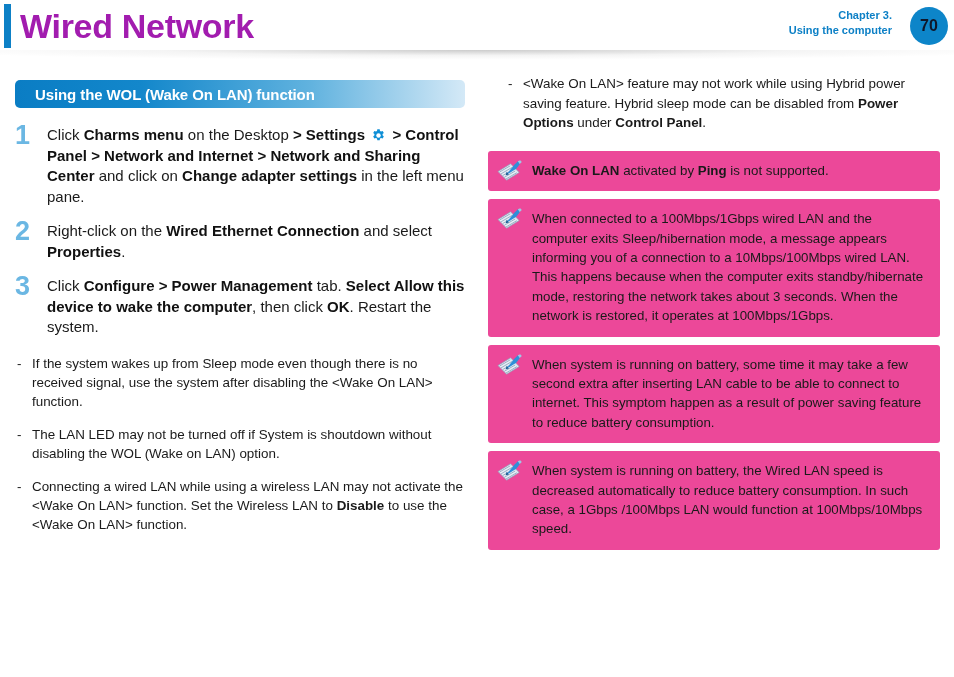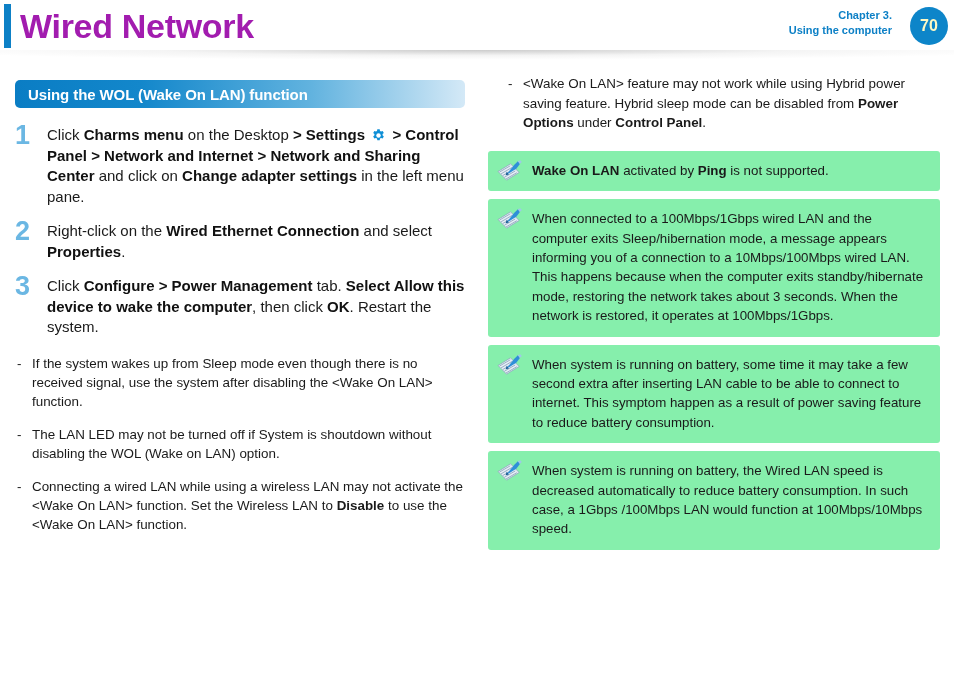--- a/index.html
+++ b/index.html
@@ -46,21 +46,21 @@
     font-size: 11px;
     font-weight: bold;
     line-height: 15px;
   }
   .page-number-circle {
     position: absolute;
     right: 6px; top: 7px;
     width: 38px; height: 38px;
     border-radius: 50%;
     background: #0d85c9;
-    color: #fef9c3;
+    color: #0f172a;
     font-size: 16px;
     font-weight: bold;
     display: flex;
     align-items: center;
     justify-content: center;
   }
   .header-shadow {
     position: absolute;
     left: 0; top: 50px;
     width: 954px; height: 10px;
@@ -80,21 +80,21 @@
   }
 
   
   .section-bar {
     width: 450px;
     height: 28px;
     border-radius: 5px;
     background: linear-gradient(to right, #0a7dc4 0%, #1387cb 28%, #62b3df 66%, #b9dcf1 92%, #d4e9f7 100%);
     display: flex;
     align-items: center;
-    padding-left: 13px;
+    padding-left: 20px;
     box-sizing: border-box;
     margin-bottom: 10px;
   }
   .section-bar-label {
     color: #ffffff;
     font-size: 15px;
     font-weight: bold;
     letter-spacing: -0.1px;
   }
 
@@ -160,21 +160,21 @@
     font-size: 13.4px;
     line-height: 19.6px;
   }
   .col-right .dash-item .dash-mark { left: 20px; }
 
   
   .note-box {
     position: relative;
     width: 452px;
     box-sizing: border-box;
-    background: #86efac;
+    background: #ec4899;
     border-radius: 3px;
     padding: 10px 12px 11px 44px;
     margin-bottom: 8px;
   }
   .note-text {
     font-size: 13.3px;
     line-height: 19.4px;
     color: #1a1a1a;
   }
   .note-text b { font-weight: bold; }

